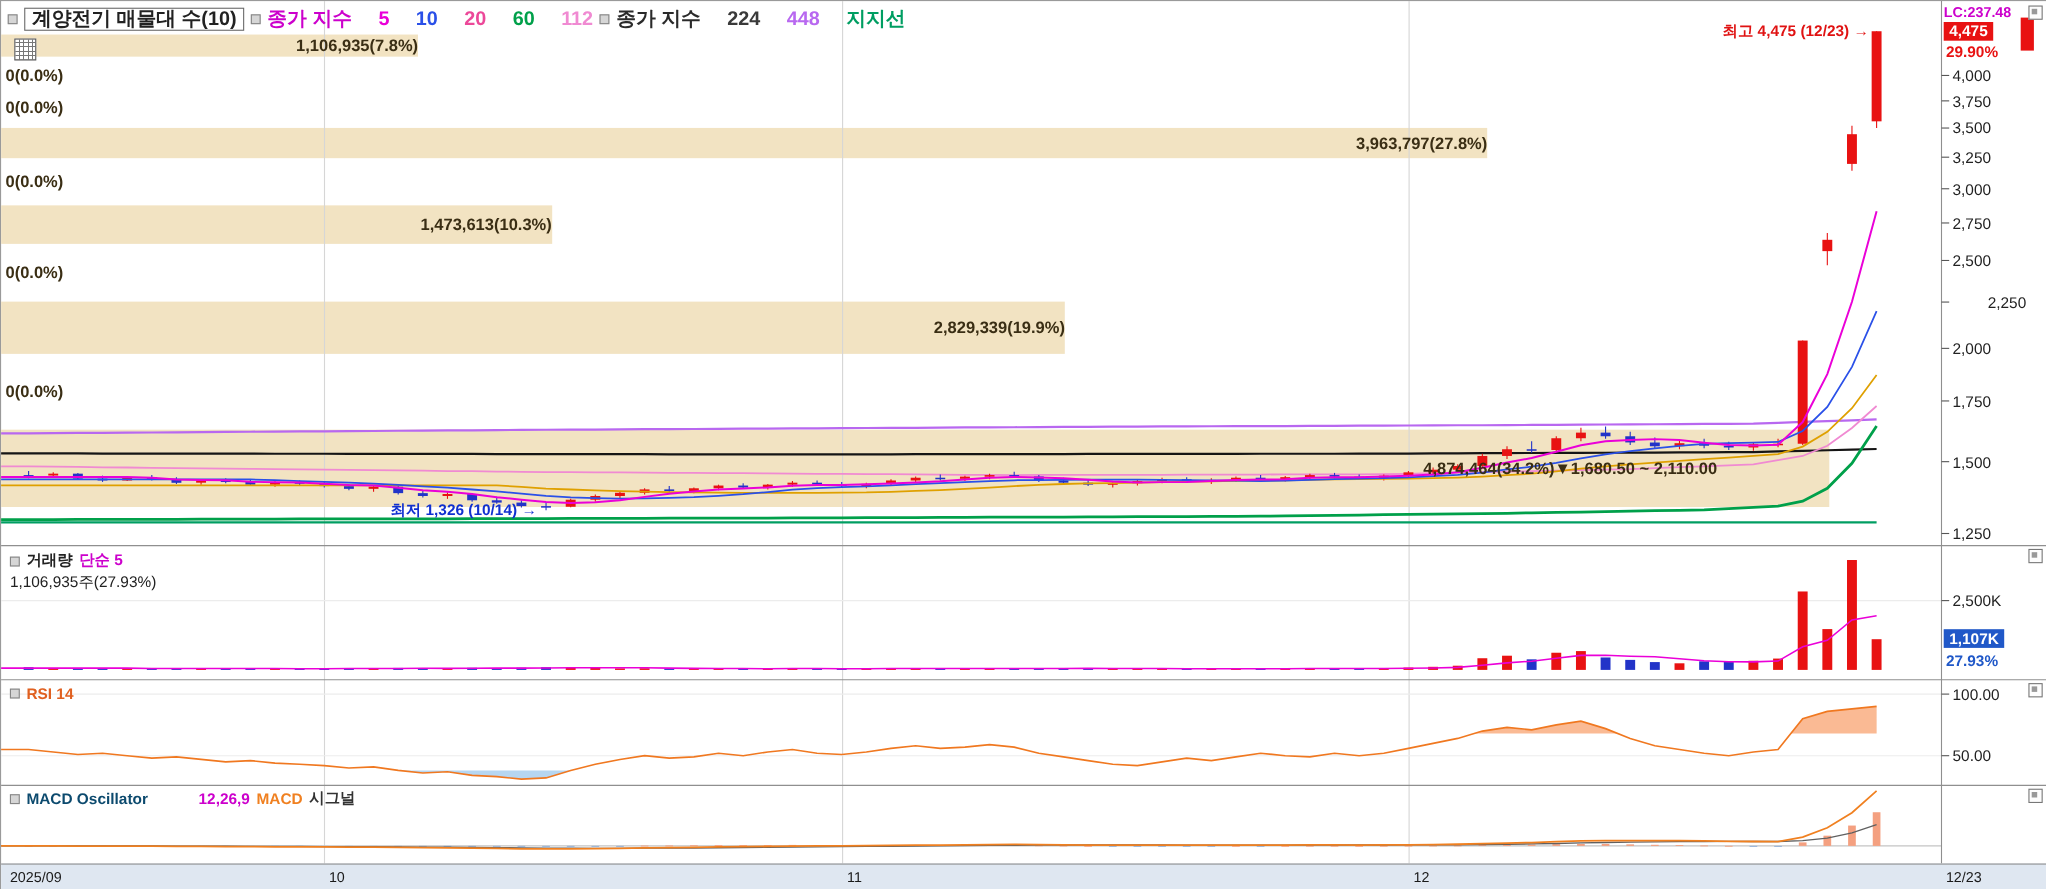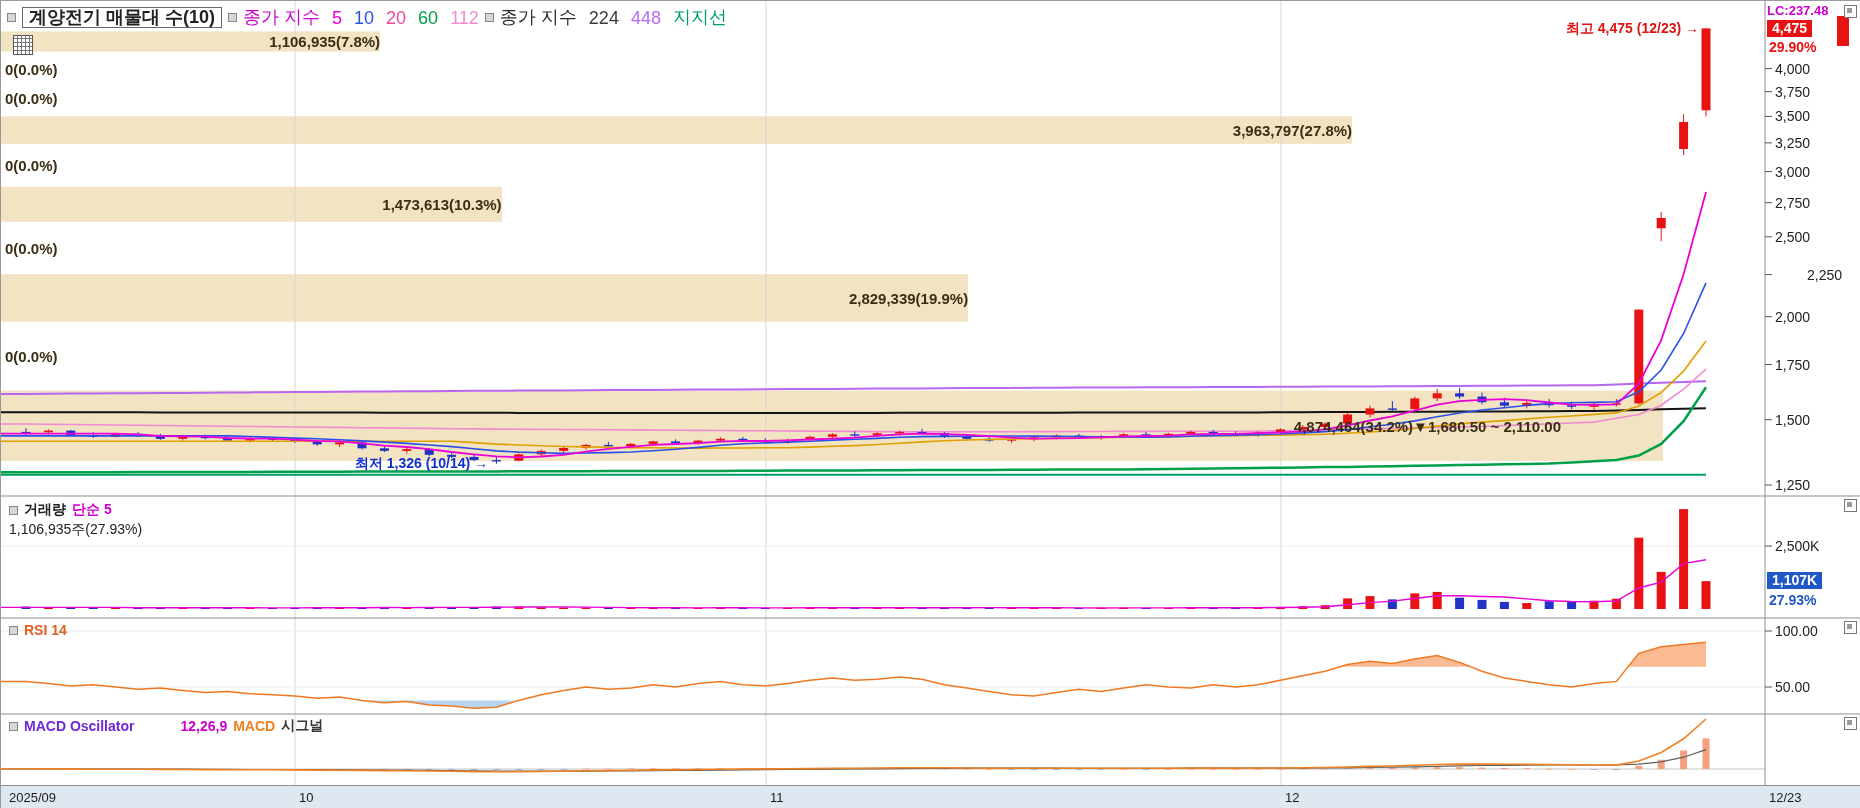--- a/index.html
+++ b/index.html
@@ -4,21 +4,21 @@
 <style>
   html,body{margin:0;padding:0;background:#fff}
   #app{position:relative;width:1860px;height:808px;background:#fff;border:1px solid #9a9a9a;
        overflow:hidden;font-family:"Liberation Sans","DejaVu Sans",sans-serif;color:#222}
   #chart-canvas{position:absolute;left:0;top:0;z-index:1}
   #labels{position:absolute;left:0;top:0;width:100%;height:100%;z-index:4;pointer-events:none}
   .plbl{position:absolute;font-size:14px;line-height:16px;color:#222;white-space:nowrap}
   .abs{position:absolute;white-space:nowrap;z-index:5;font-size:14px}
   .hdr{position:absolute;left:6px;top:4px;display:flex;align-items:center;gap:6px;z-index:6;font-size:18px}
   .hdr2{display:flex;align-items:center;gap:6px;font-weight:700;z-index:6}
-  .lg{display:flex;align-items:flex-end;gap:12px;font-weight:400}
+  .lg{display:flex;align-items:center;gap:24px;font-weight:700}
   .bullet{width:7px;height:7px;background:#d6d6d6;border:1px solid #868686;display:inline-block;flex:0 0 auto}
   .title-box{border:1px solid #6a6a6a;background:#fff;padding:0 6px;line-height:19px;font-weight:700}
   .ann{font-weight:700;font-size:14px}
   .price-box{position:absolute;left:1766px;top:19px;background:#e81212;color:#fff;font-weight:700;
              font-size:14px;line-height:17px;padding:0 5px;z-index:6}
   .vol-box{position:absolute;left:1766px;top:571px;background:#2058c8;color:#fff;font-weight:700;
            font-size:14px;line-height:17px;padding:0 5px;z-index:6}
   .bottom-bar{position:absolute;left:0;top:784px;width:1860px;height:24px;background:#dfe7f1;
               border-top:1px solid #8f8f8f;z-index:3}
   .xlbl{position:absolute;top:4px;font-size:13px;color:#1a1a1a;white-space:nowrap}
@@ -453,21 +453,21 @@
 
   <div class="abs hdr2" style="left:8px;top:621px">
     <span class="bullet"></span>
     <span style="color: rgb(224, 96, 32);">RSI 14</span>
   </div>
   <div class="abs" style="left:1774px;top:622px">100.00</div>
   <div class="abs" style="left:1774px;top:678px">50.00</div>
 
   <div class="abs hdr2" style="left:8px;top:716px">
     <span class="bullet"></span>
-    <span style="color: #6d28d9;">MACD Oscillator</span>
+    <span style="color: #0c4a6e;">MACD Oscillator</span>
     <span style="color: rgb(204, 0, 204); margin-left: 40px;">12,26,9</span>
     <span style="color: rgb(240, 128, 32);">MACD</span>
     <span style="color: rgb(51, 51, 51);">시그널</span>
   </div>
 
   <div class="bottom-bar">
     <span class="xlbl" style="left:8px">2025/09</span>
     <span class="xlbl" style="left:298px">10</span>
     <span class="xlbl" style="left:769px">11</span>
     <span class="xlbl" style="left:1284px">12</span>

